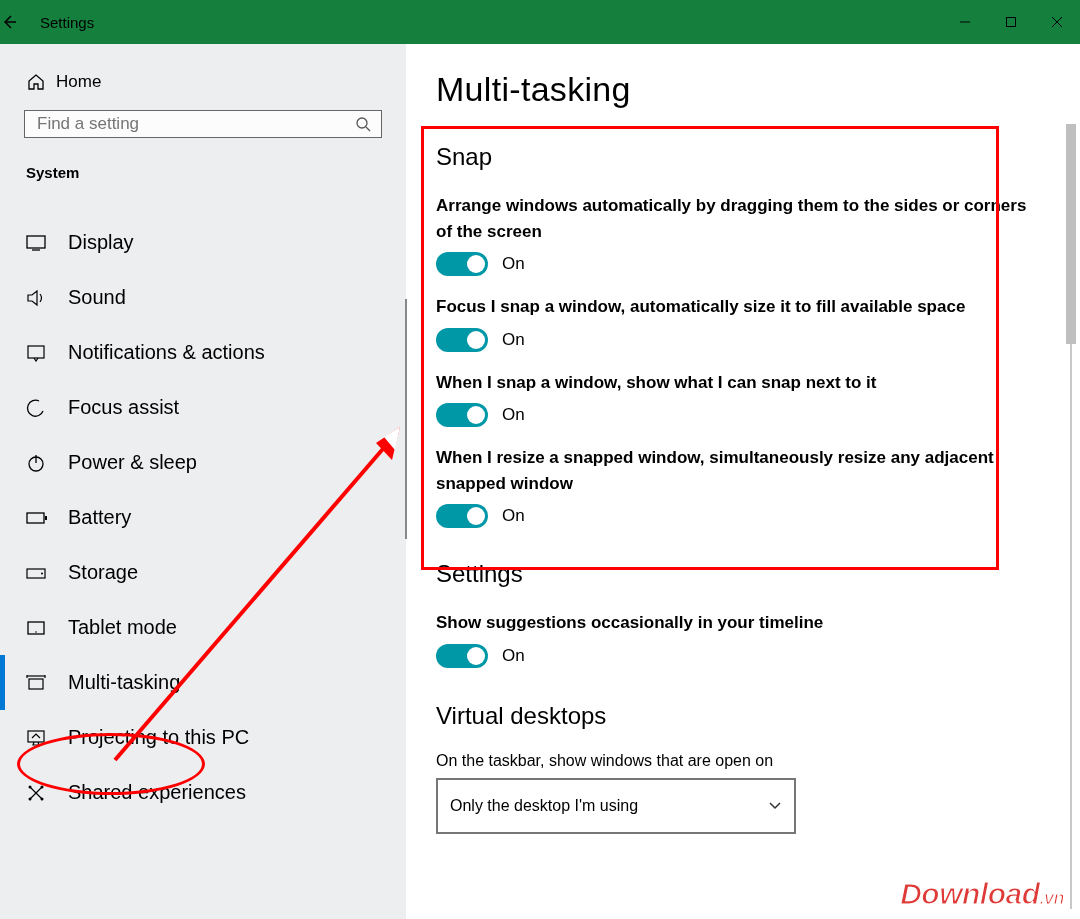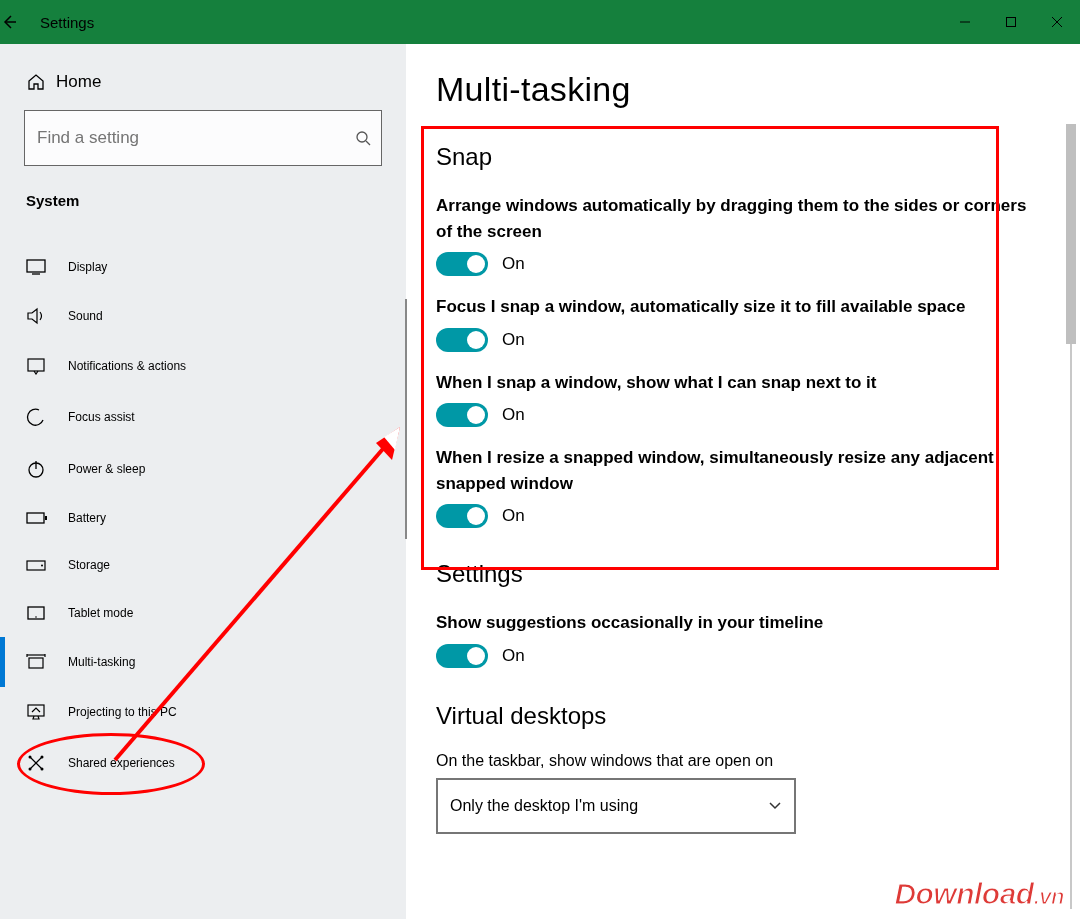--- a/index.html
+++ b/index.html
@@ -37,33 +37,33 @@
     padding: 20px 24px 0 24px;
     position: relative;
   }
   .home-row {
     display: flex; align-items: center; gap: 8px;
     font-size: 17px; padding: 8px 2px 18px 2px; cursor: pointer;
   }
   .home-row .icon { width: 22px; display:flex; align-items:center; }
   .search {
     border: 1px solid #666; background: #fcfcfd;
-    height: 56px; display: flex; align-items: center; padding: 0 10px;
+    height: 28px; display: flex; align-items: center; padding: 0 10px;
     margin-bottom: 26px;
   }
   .search input {
     border: none; outline: none; background: transparent; flex: 1;
     font-size: 17px; color: #6d6d6d;
   }
   .search .sicon { font-size: 15px; color: #444; }
   .section-label { font-weight: 600; font-size: 15px; margin-bottom: 34px; padding-left: 2px; }
   .nav { list-style: none; margin: 0; padding: 0; }
   .nav li {
     display: flex; align-items: center; gap: 20px;
-    padding: 16px 2px; font-size: 12px; cursor: pointer;
+    padding: 16px 2px; font-size: 20px; cursor: pointer;
     position: relative;
   }
   .nav li.active::before {
     content: ""; position: absolute; left: -24px; top: 0; bottom: 0; width: 5px; background: #0078d4;
   }
   .nav .icon { width: 22px; display:flex; align-items:center; color:#000; }
   .sidebar-edge {
     position: absolute; right: -1px; top: 255px; width: 2px; height: 240px; background: #888;
   }
 
@@ -109,21 +109,21 @@
   }
   .arrow-svg { position: absolute; pointer-events: none; }
 
   .watermark {
     position: absolute; right: 16px; bottom: 8px;
     font-family: "Arial Black", Arial, sans-serif; font-style: italic; font-weight: 900;
     font-size: 30px; color: #de3a37;
     -webkit-text-stroke: 1.2px #fff;
     text-shadow: 0 0 2px #fff; letter-spacing: -0.5px;
   }
-  .watermark .dotvn { font-size: 22px; }
+  .watermark .dotvn { font-size: 18px; }
   svg { display: block; }
 </style>
 </head>
 <body>
 
 <div class="titlebar">
   <div class="back">
     <svg width="18" height="18" viewBox="0 0 18 18">
         <path d="M11 3 L5 9 L11 15" stroke="#000" stroke-width="1.5" fill="none"></path>
         <line x1="5" y1="9" x2="16" y2="9" stroke="#000" stroke-width="1.5"></line>

